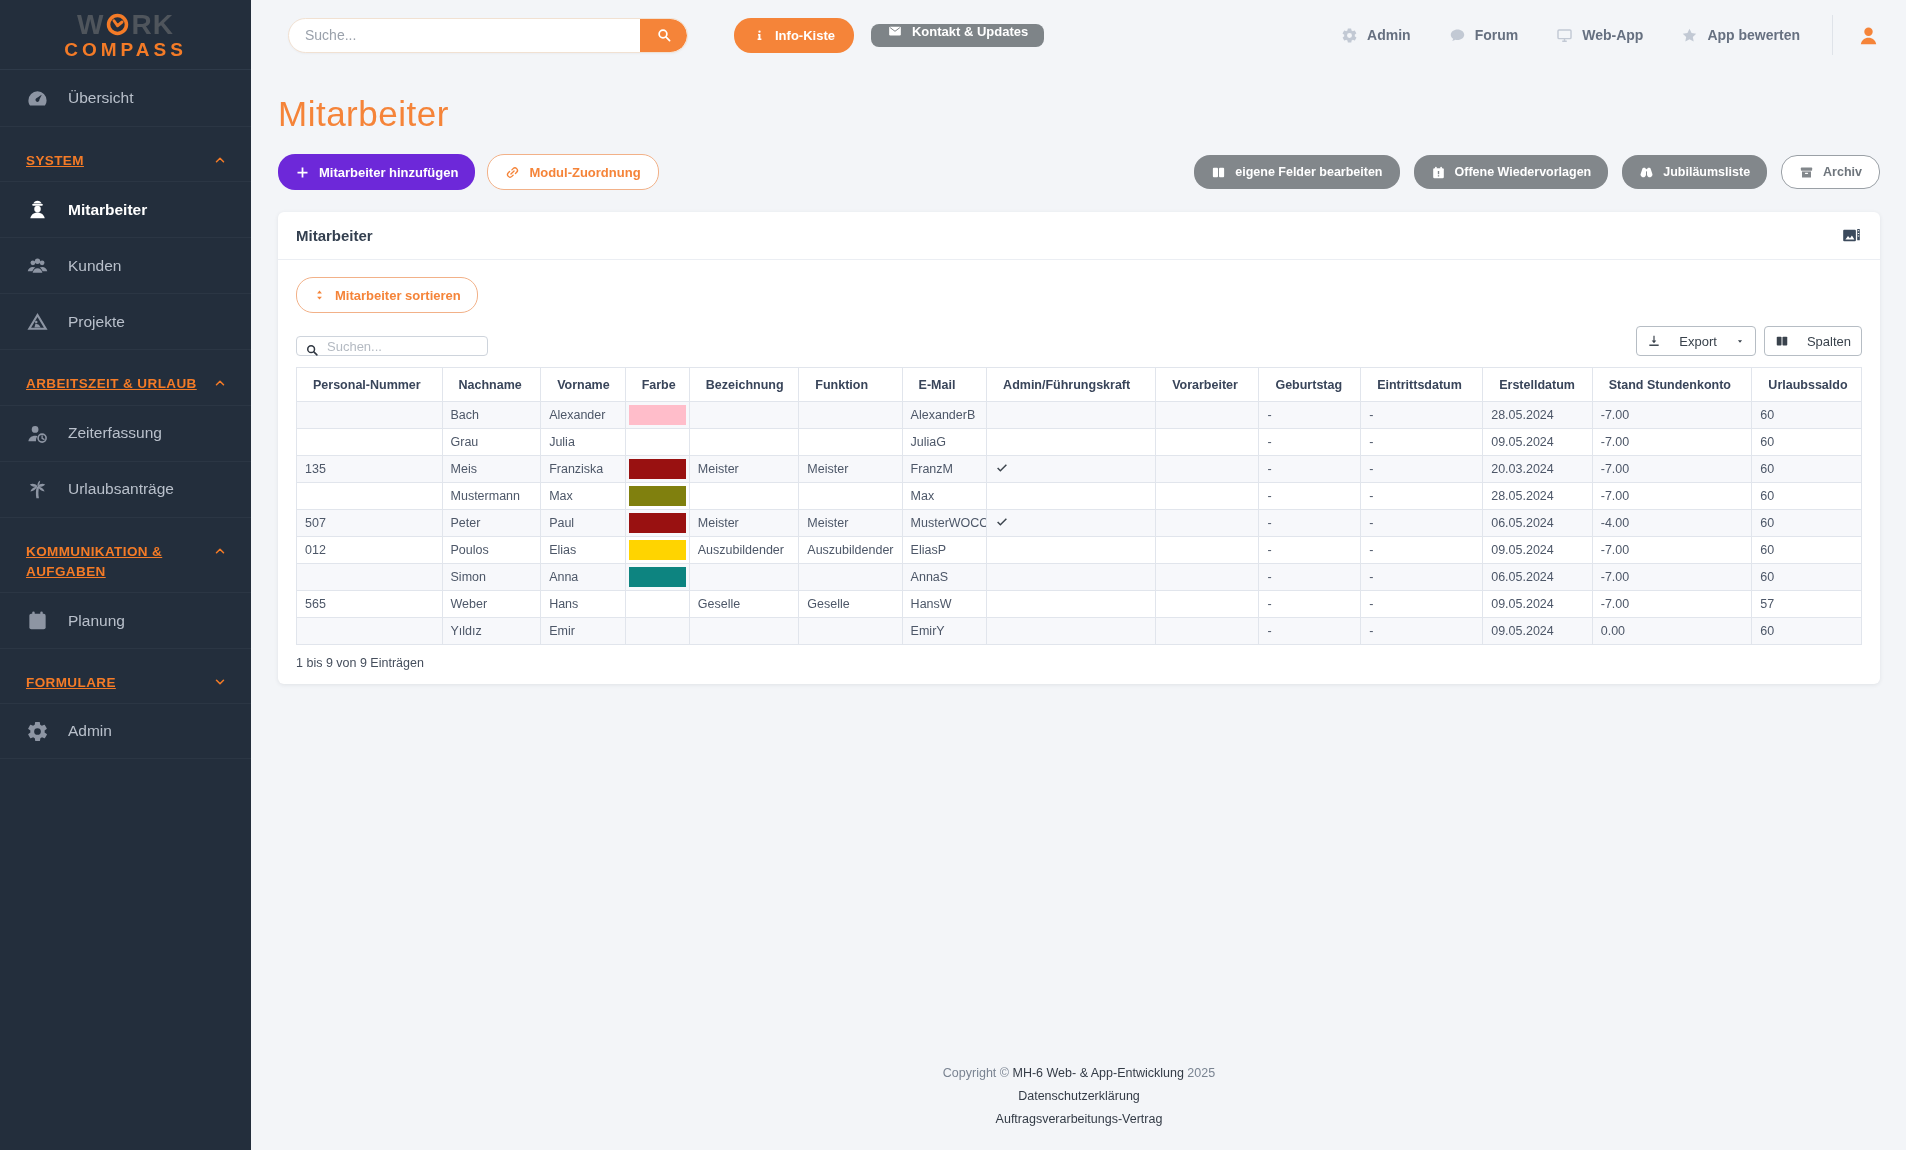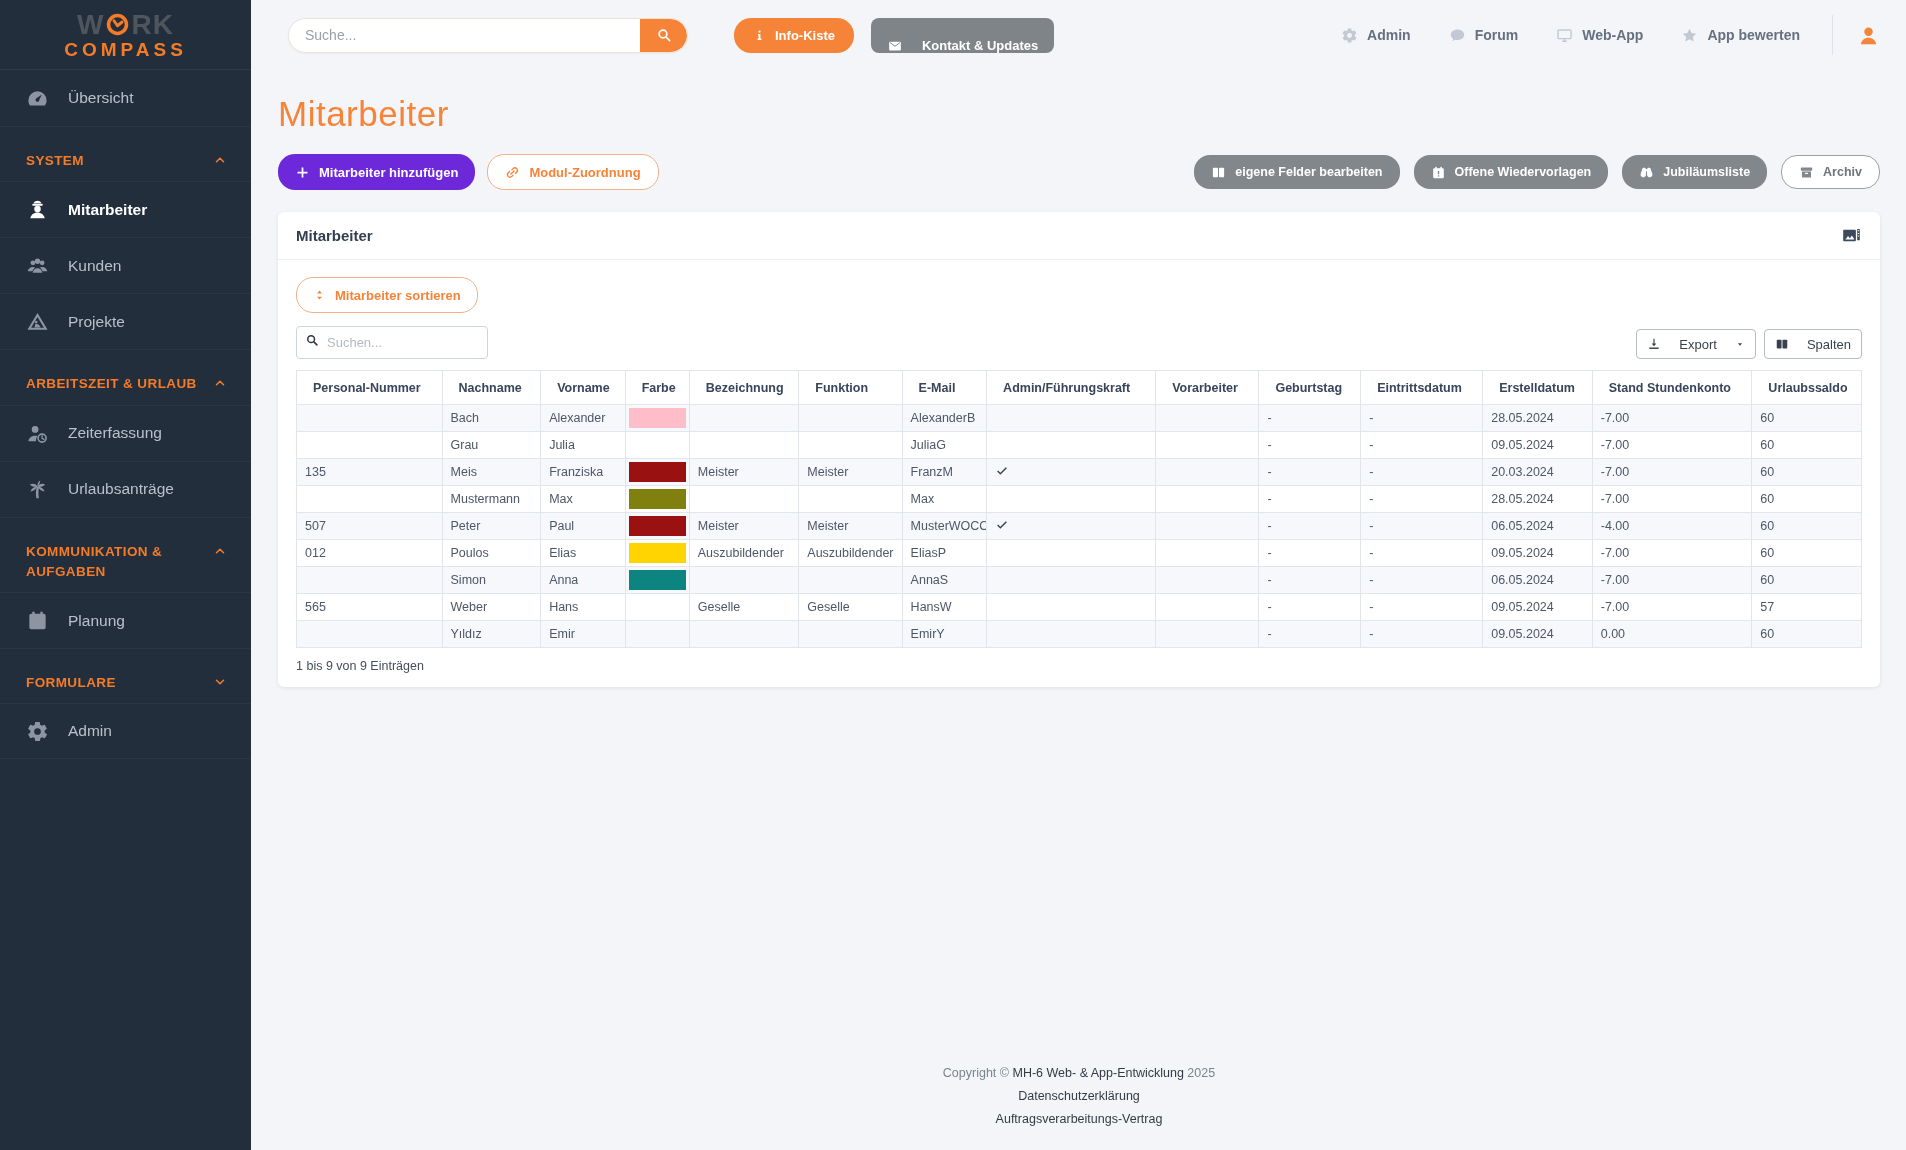--- a/index.html
+++ b/index.html
@@ -19,36 +19,36 @@
   .brand-line1 { font-size:28px; font-weight:bold; color:#4f555c; letter-spacing:1px; display:flex; align-items:center; line-height:1; }
   .brand-line1 .o-icon { width:25px; height:25px; margin:0 1px; }
   .brand-line2 { font-size:19px; font-weight:bold; color:#f47b27; letter-spacing:4px; margin-top:1px; line-height:1; }
   .side-nav { flex:1; }
   .side-item { height:56px; display:flex; align-items:center; gap:19px; padding:0 26px; font-size:15.5px; border-top:1px solid #2b3644; cursor:pointer; color:#b9c0cb; }
   .side-nav > :first-child { border-top:none; }
   .side-item .icon { width:23px; height:23px; color:#8d95a3; }
   .side-item.active { color:#ffffff; font-weight:bold; }
   .side-item.active .icon { color:#ffffff; }
   .side-item:last-child { border-bottom:1px solid #2b3644; }
-  .side-header { padding:24px 24px 10px 26px; font-size:13.5px; font-weight:bold; color:#f47b27; display:flex; justify-content:space-between; align-items:flex-start; border-top:1px solid #2b3644; letter-spacing:.4px; line-height:1.5; }
+  .side-header { padding:24px 24px 10px 26px; font-size:13.5px; font-weight:bold; color:#f47b27; display:flex; justify-content:space-between; align-items:flex-start; border-top:1px solid #2b3644; letter-spacing:.4px; line-height:1.5;text-decoration:underline; }
   .side-header .chev { width:14px; height:14px; color:#f47b27; margin-top:2px; cursor:pointer; }
 
   
   .main { flex:1; min-width:0; display:flex; flex-direction:column; }
 
   
   .topbar { height:70px; display:flex; align-items:center; padding:0 26px 0 37px; flex:0 0 auto; }
   .search-pill { width:400px; height:35px; background:#fff; border:1px solid #f1e1d2; border-radius:18px; display:flex; overflow:hidden; box-shadow:0 1px 2px rgba(40,50,70,.04); }
   .search-pill input { flex:1; border:none; outline:none; padding:0 16px; font-size:14px; color:#55606d; font-family:inherit; background:transparent; }
   .search-pill input::placeholder { color:#9aa1ab; }
   .search-btn { width:47px; background:#f58439; border:none; color:#fff; display:flex; align-items:center; justify-content:center; cursor:pointer; border-radius:0 18px 18px 0; }
   .search-btn .icon { width:16px; height:16px; }
   .btn-info { margin-left:46px; height:35px; padding:0 19px; border-radius:17px; background:#f58439; color:#fff; font-weight:bold; font-size:13px; display:flex; gap:9px; align-items:center; border:none; cursor:pointer; font-family:inherit; }
   .btn-info .icon { width:13px; height:15px; }
-  .btn-contact { margin-left:17px; height:35px; padding:0 16px; border-radius:8px; background:#7e8488; color:#fff; font-weight:bold; font-size:13px; display:flex; gap:19px; align-items:flex-end; border:none; cursor:pointer; font-family:inherit; }
+  .btn-contact { margin-left:17px; height:23px; padding:0 16px; border-radius:8px; background:#7e8488; color:#fff; font-weight:bold; font-size:13px; display:flex; gap:9px; align-items:flex-start; border:none; cursor:pointer; font-family:inherit; }
   .btn-contact .icon { width:16px; height:14px; }
   .topnav { margin-left:auto; display:flex; align-items:center; gap:38px; }
   .topnav-item { display:flex; gap:9px; align-items:center; font-size:14px; font-weight:bold; color:#667080; cursor:pointer; text-decoration:none; }
   .topnav-item .icon { width:17px; height:17px; color:#c2c9d4; }
   .top-div { width:1px; height:40px; background:#dfe3e9; margin:0 24px 0 32px; }
   .avatar { width:23px; height:23px; color:#f58439; cursor:pointer; }
 
   
   .content { padding:0 26px 0 27px; flex:1 1 auto; }
   .page-title { margin:24px 0 0; font-size:35px; font-weight:300; color:#f58439; letter-spacing:.5px; }
@@ -67,21 +67,21 @@
   .card { margin-top:22px; background:#fff; border-radius:6px; box-shadow:0 1px 4px rgba(30,40,60,.09); }
   .card-header { display:flex; align-items:center; padding:13px 18px; border-bottom:1px solid #ebeef3; }
   .card-title { font-size:15px; font-weight:bold; color:#333f4f; margin:0; }
   .slideshow { margin-left:auto; width:21px; height:21px; color:#3b4a5c; cursor:pointer; }
   .card-body { padding:17px 18px 14px; }
   .sort-btn { height:36px; border-radius:17px; border:1px solid #f2b188; background:#fff; color:#f58439; font-size:13px; font-weight:bold; display:inline-flex; align-items:center; gap:9px; padding:0 16px; cursor:pointer; font-family:inherit; }
   .sort-btn .icon { width:13px; height:14px; }
   .table-toolbar { display:flex; align-items:flex-end; margin-top:13px; }
   .tbl-search { position:relative; width:192px; }
   .tbl-search .icon { position:absolute; left:9px; top:7px; width:14px; height:14px; color:#2f3640; }
-  .tbl-search input { width:100%; height:33px; border:1px solid #ced4dc; border-radius:4px; padding:0 8px 0 30px; font-size:13px; color:#55606d; font-family:inherit; outline:none; }
+  .tbl-search input { width:100%; height:20px; border:1px solid #ced4dc; border-radius:4px; padding:0 8px 0 30px; font-size:13px; color:#55606d; font-family:inherit; outline:none; }
   .tbl-search input::placeholder { color:#b4bac2; }
   .tbl-right { margin-left:auto; display:flex; gap:8px; }
   .tool-btn { height:30px; border:1px solid #b6bdc4; border-radius:4px; background:#fff; color:#39424c; font-size:13px; display:inline-flex; align-items:center; gap:18px; padding:0 10px; cursor:pointer; font-family:inherit; }
   .tool-btn .icon { width:14px; height:14px; color:#39424c; }
   .tool-btn .caret { width:10px; height:10px; }
 
   table { width:100%; border-collapse:collapse; margin-top:11px; table-layout:fixed; }
   th, td { border:1px solid #e1e5ec; padding:0 8px; text-align:left; white-space:nowrap; overflow:hidden; }
   th { height:34px; font-size:12.5px; color:#39455a; cursor:pointer;padding-left:16px; }
   td { height:27px; font-size:12.5px; color:#4d5768; }

